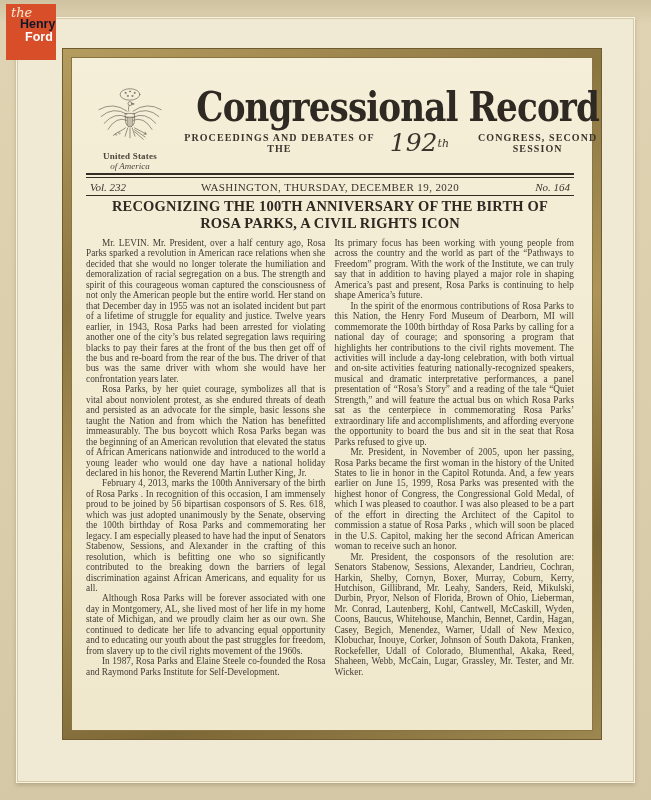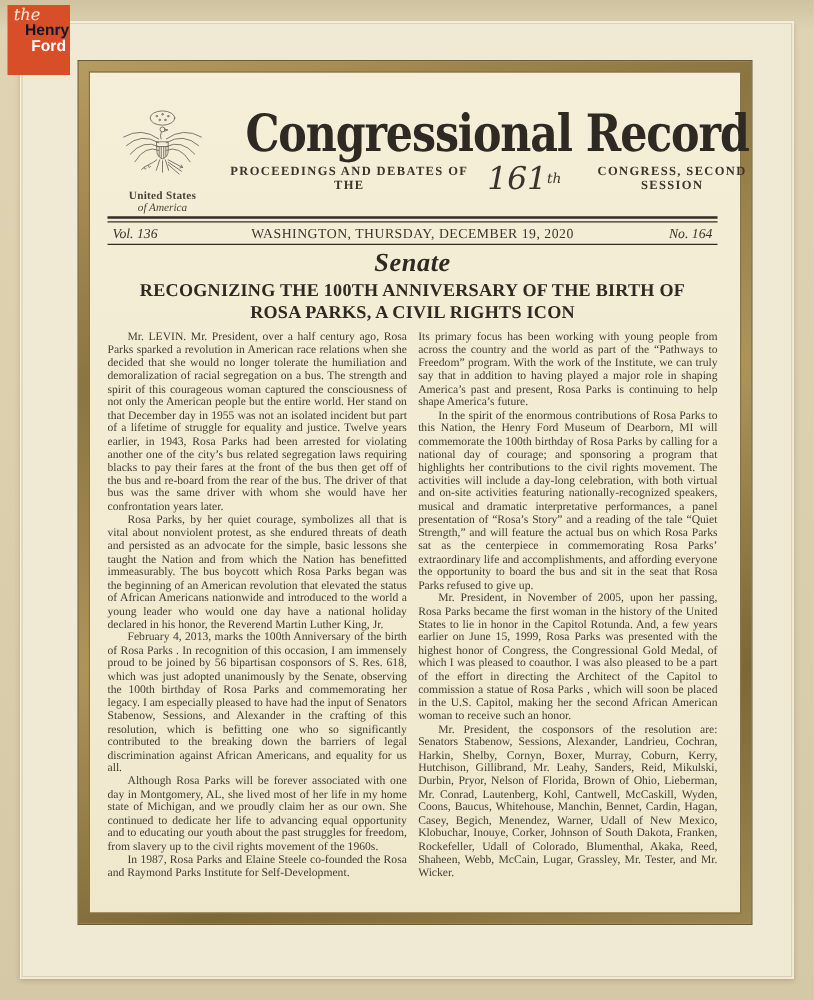--- a/index.html
+++ b/index.html
@@ -137,37 +137,36 @@
             </svg>
             <div class="seal-caption">
               <div class="l1">United States</div>
               <div class="l2">of America</div>
             </div>
           </div>
           <div class="mast-right">
             <h1 class="record-title">Congressional Record</h1>
             <div class="subtitle">
               <span>PROCEEDINGS AND DEBATES OF THE</span>
-              <span class="congress-group"><span class="congress-num">161</span><span class="congress-sup">th</span></span>
+              <span class="congress-group"><span class="congress-num">192</span><span class="congress-sup">th</span></span>
               <span>CONGRESS, SECOND SESSION</span>
             </div>
           </div>
         </header>
 
         <div class="double-rule"></div>
 
         <div class="dateline">
-          <span class="vol">Vol. 136</span>
+          <span class="vol">Vol. 232</span>
           <span class="pd">WASHINGTON, THURSDAY, DECEMBER 19, 2020</span>
           <span class="no">No. 164</span>
         </div>
 
         <div class="single-rule"></div>
 
-        <div class="chamber">Senate</div>
         <h2 class="headline">RECOGNIZING THE 100TH ANNIVERSARY OF THE BIRTH OF ROSA PARKS, A CIVIL RIGHTS ICON</h2>
 
         <div class="columns">
           <div class="col">
             <p>Mr. LEVIN. Mr. President, over a half century ago, Rosa Parks sparked a revolution in American race relations when she decided that she would no longer tolerate the humiliation and demoralization of racial segregation on a bus. The strength and spirit of this courageous woman captured the consciousness of not only the American people but the entire world. Her stand on that December day in 1955 was not an isolated incident but part of a lifetime of struggle for equality and justice. Twelve years earlier, in 1943, Rosa Parks had been arrested for violating another one of the city’s bus related segregation laws requiring blacks to pay their fares at the front of the bus then get off of the bus and re-board from the rear of the bus. The driver of that bus was the same driver with whom she would have her confrontation years later.</p>
             <p>Rosa Parks, by her quiet courage, symbolizes all that is vital about nonviolent protest, as she endured threats of death and persisted as an advocate for the simple, basic lessons she taught the Nation and from which the Nation has benefitted immeasurably. The bus boycott which Rosa Parks began was the beginning of an American revolution that elevated the status of African Americans nationwide and introduced to the world a young leader who would one day have a national holiday declared in his honor, the Reverend Martin Luther King, Jr.</p>
             <p>February 4, 2013, marks the 100th Anniversary of the birth of Rosa Parks . In recognition of this occasion, I am immensely proud to be joined by 56 bipartisan cosponsors of S. Res. 618, which was just adopted unanimously by the Senate, observing the 100th birthday of Rosa Parks and commemorating her legacy. I am especially pleased to have had the input of Senators Stabenow, Sessions, and Alexander in the crafting of this resolution, which is befitting one who so significantly contributed to the breaking down the barriers of legal discrimination against African Americans, and equality for us all.</p>
             <p>Although Rosa Parks will be forever associated with one day in Montgomery, AL, she lived most of her life in my home state of Michigan, and we proudly claim her as our own. She continued to dedicate her life to advancing equal opportunity and to educating our youth about the past struggles for freedom, from slavery up to the civil rights movement of the 1960s.</p>
             <p>In 1987, Rosa Parks and Elaine Steele co-founded the Rosa and Raymond Parks Institute for Self-Development.</p>
           </div>

